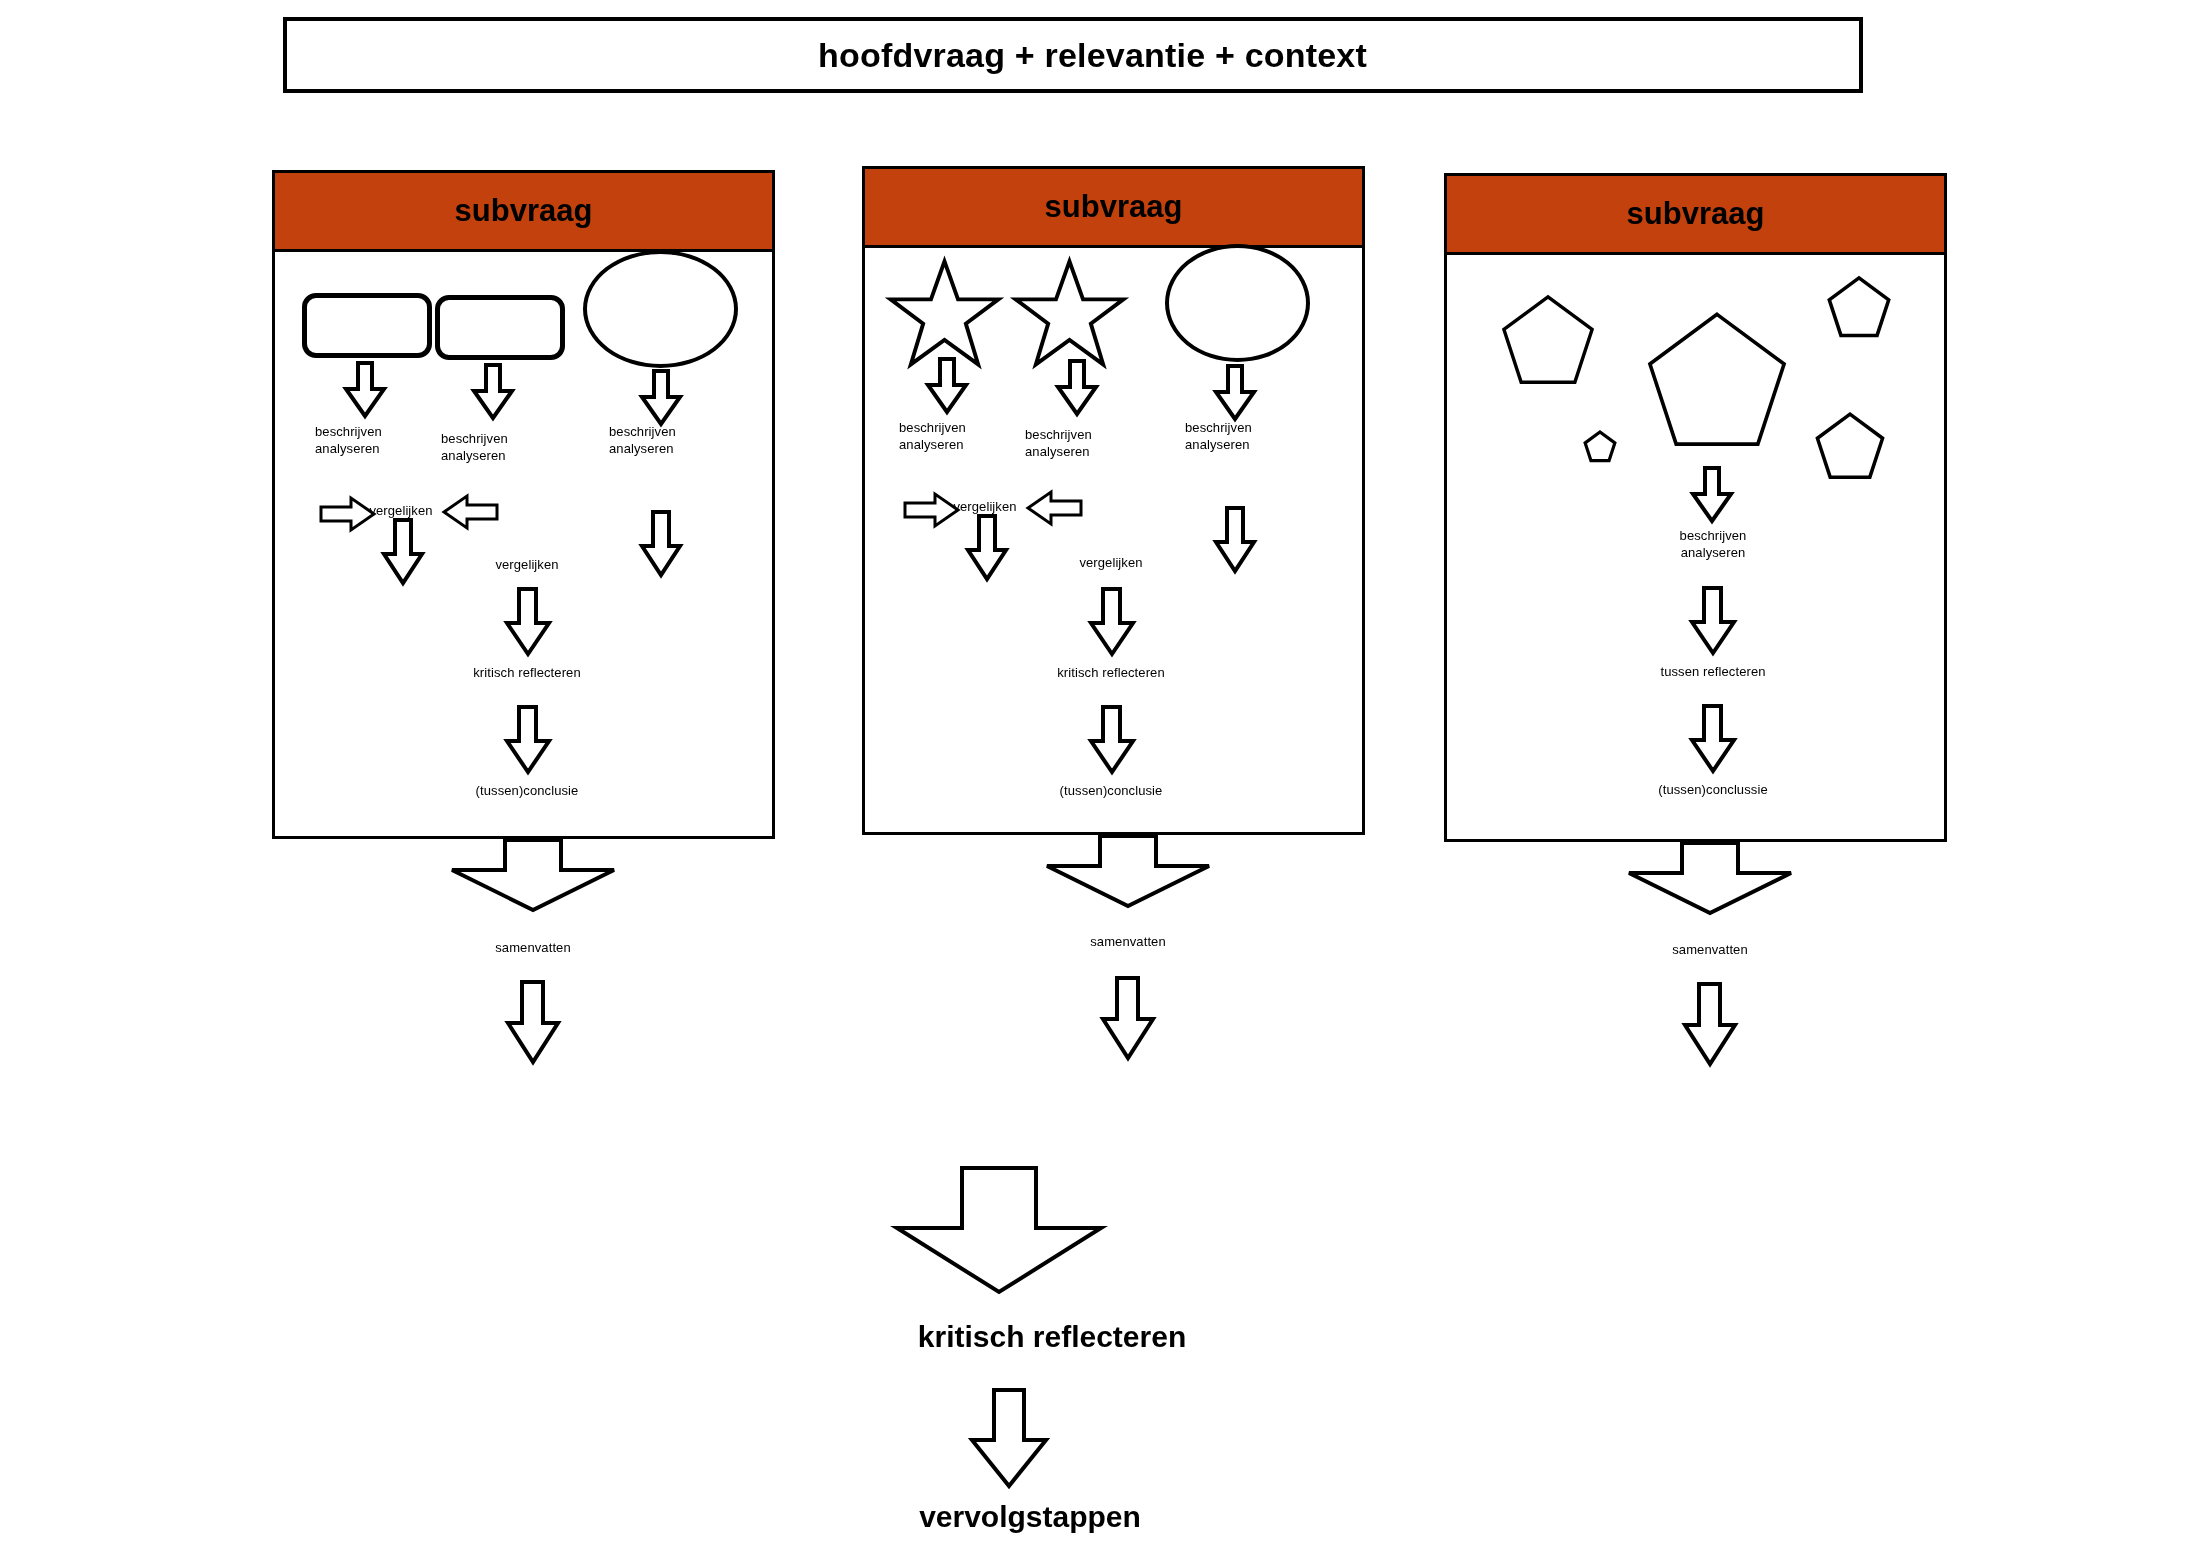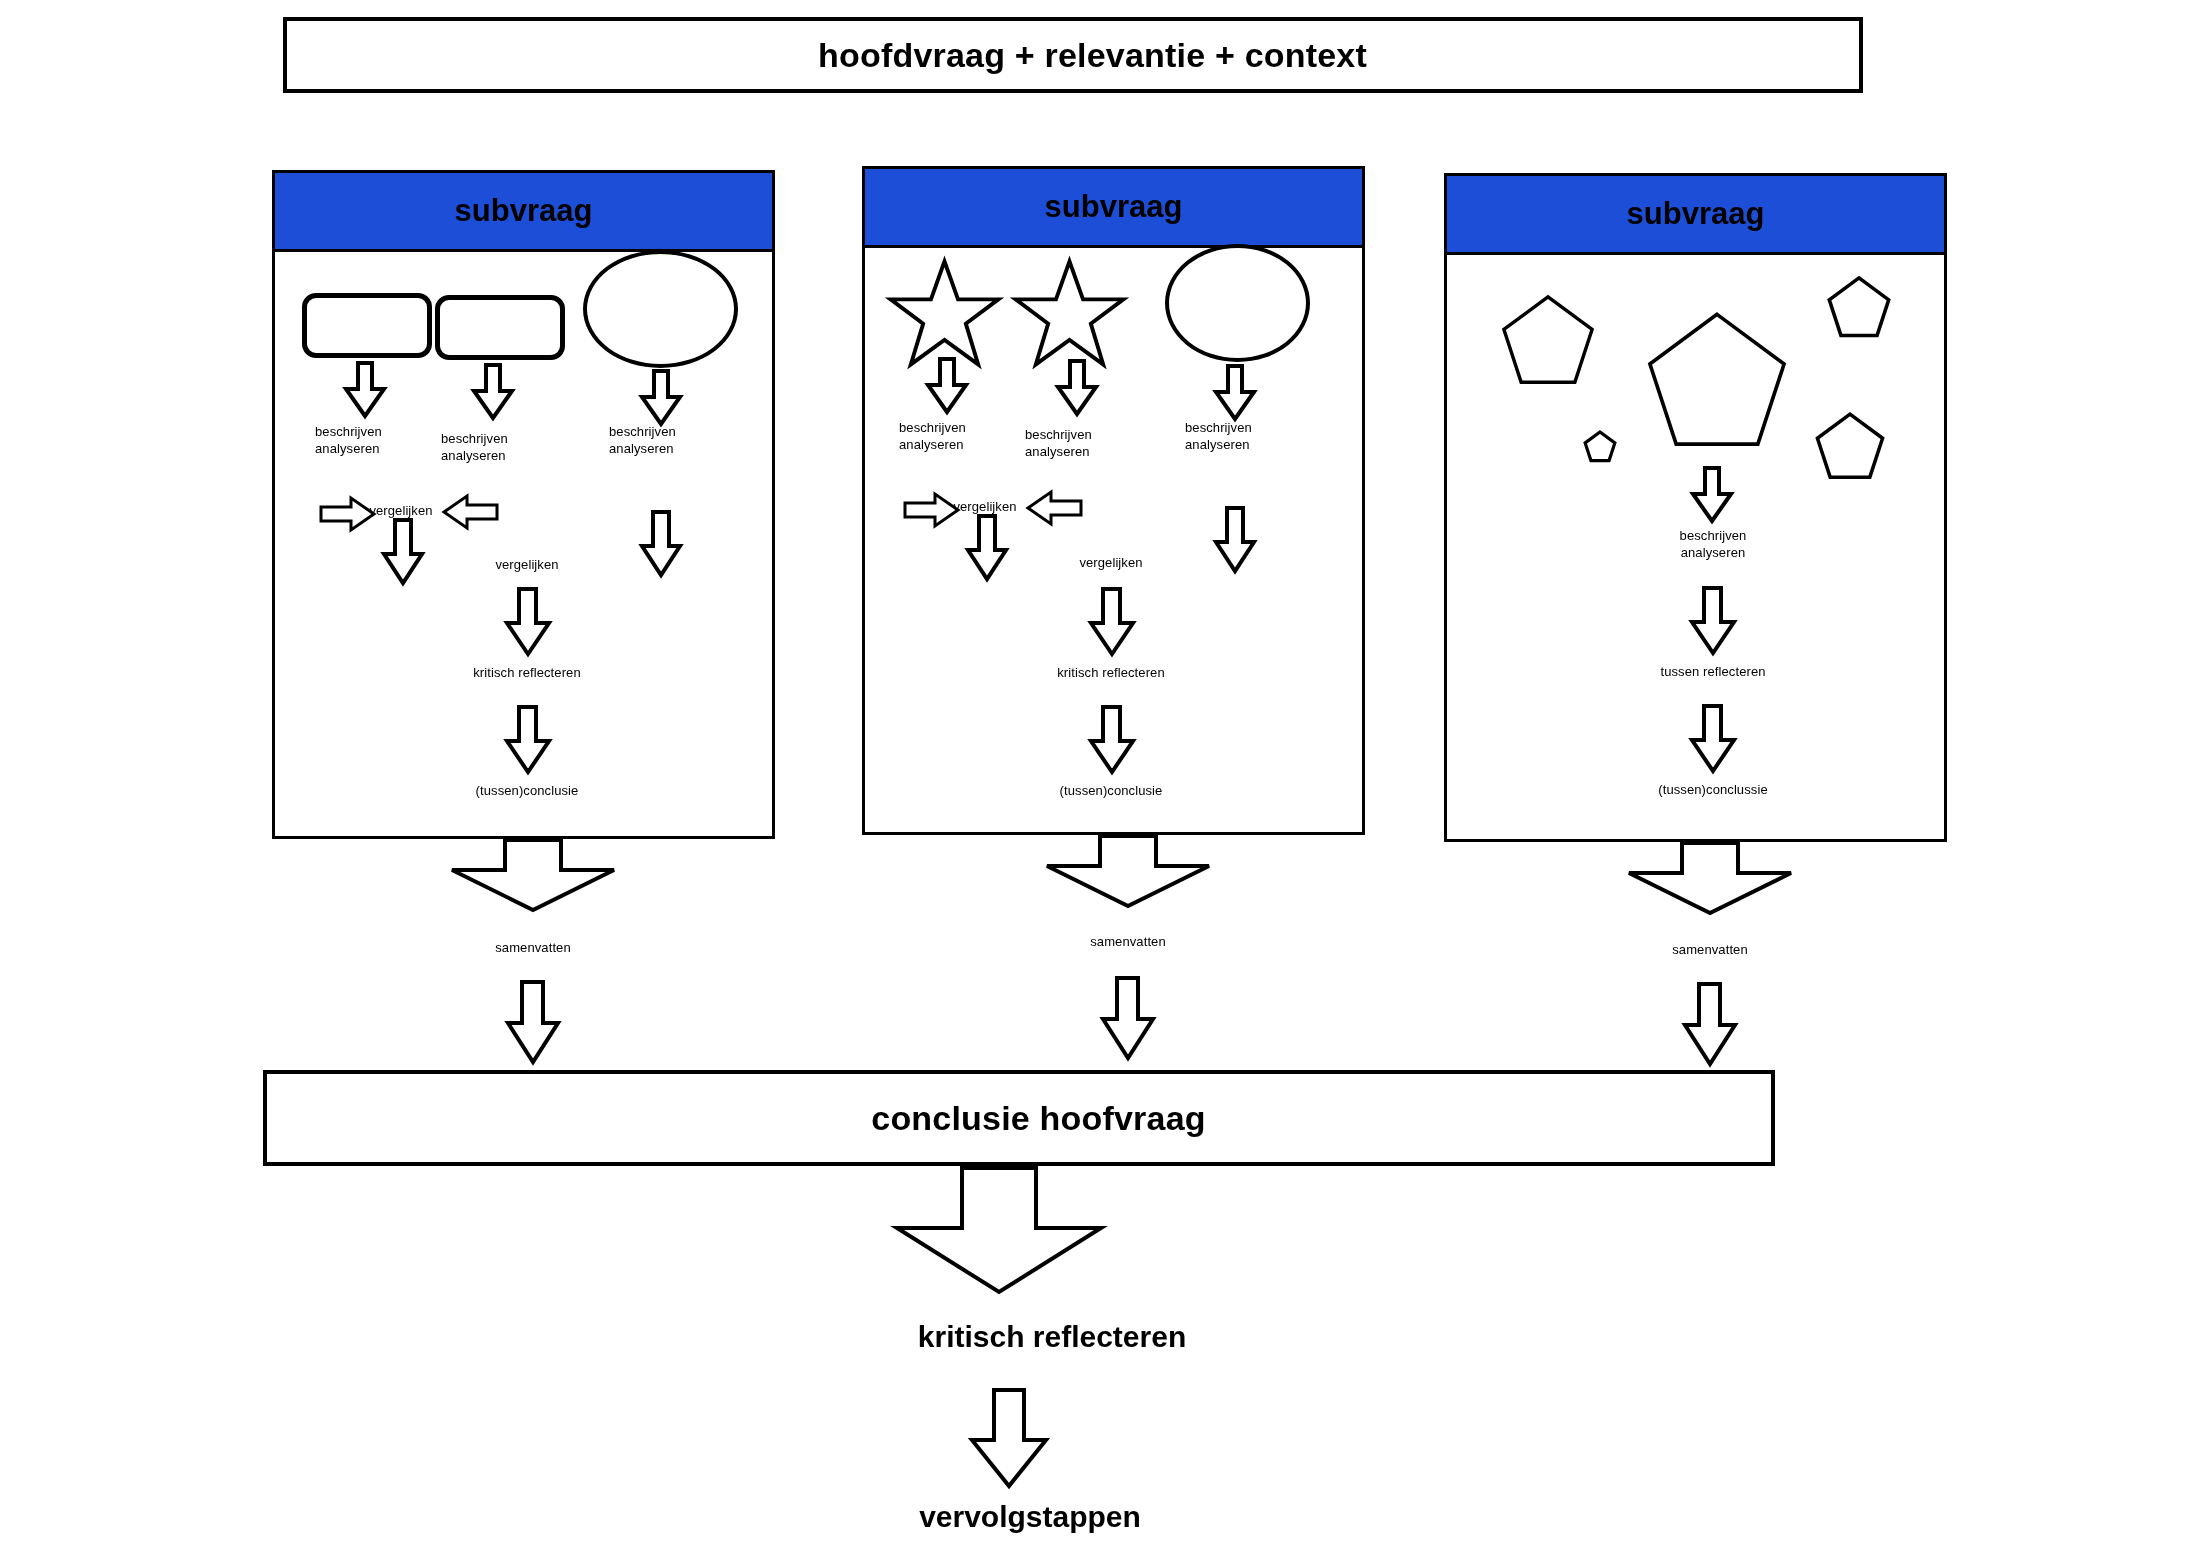--- a/index.html
+++ b/index.html
@@ -42,21 +42,21 @@
   
   .panel {
     border: 3px solid #000;
     background: #fff;
   }
   .panel-header {
     position: absolute;
     left: -3px; right: -3px; top: -3px;
     height: 76px;
     border: 3px solid #000;
-    background: #1d4ed8;
+    background: #c2410c;
     display: flex;
     align-items: center;
     justify-content: center;
   }
   .panel-title {
     font-size: 31px;
     font-weight: bold;
     white-space: nowrap;
   }
   .panel-body { position: absolute; inset: 0; }
@@ -284,23 +284,20 @@
   </div>
 
   <svg class="abs" style="left:1625px; top:841px;" width="170" height="75" viewBox="0 0 170 75">
     <polygon class="arrow" points="57,2 113,2 113,32 166,32 85,72 4,32 57,32"></polygon>
   </svg>
   <div class="cap cap-c" style="left:1710px; top:942px;">samenvatten</div>
   <svg class="abs" style="left:1682px; top:982px;" width="56" height="85" viewBox="0 0 56 85">
     <polygon class="arrow" points="17,2 38,2 38,43 53,43 28,82 3,43 17,43"></polygon>
   </svg>
 
-  <div class="abs bar" style="left:263px; top:1070px; width:1512px; height:96px;">
-    <span class="bar-label">conclusie hoofvraag</span>
-  </div>
 
   <svg class="abs" style="left:889px; top:1166px;" width="220" height="130" viewBox="0 0 220 130">
     <polygon class="arrow" points="73,2 147,2 147,62 212,62 110,126 8,62 73,62"></polygon>
   </svg>
   <div class="cap-big" style="left:1052px; top:1320px;">kritisch reflecteren</div>
 
   <svg class="abs" style="left:968px; top:1388px;" width="82" height="102" viewBox="0 0 82 102">
     <polygon class="arrow" points="26,2 56,2 56,52 78,52 41,98 4,52 26,52"></polygon>
   </svg>
   <div class="cap-big" style="left:1030px; top:1500px;">vervolgstappen</div>

